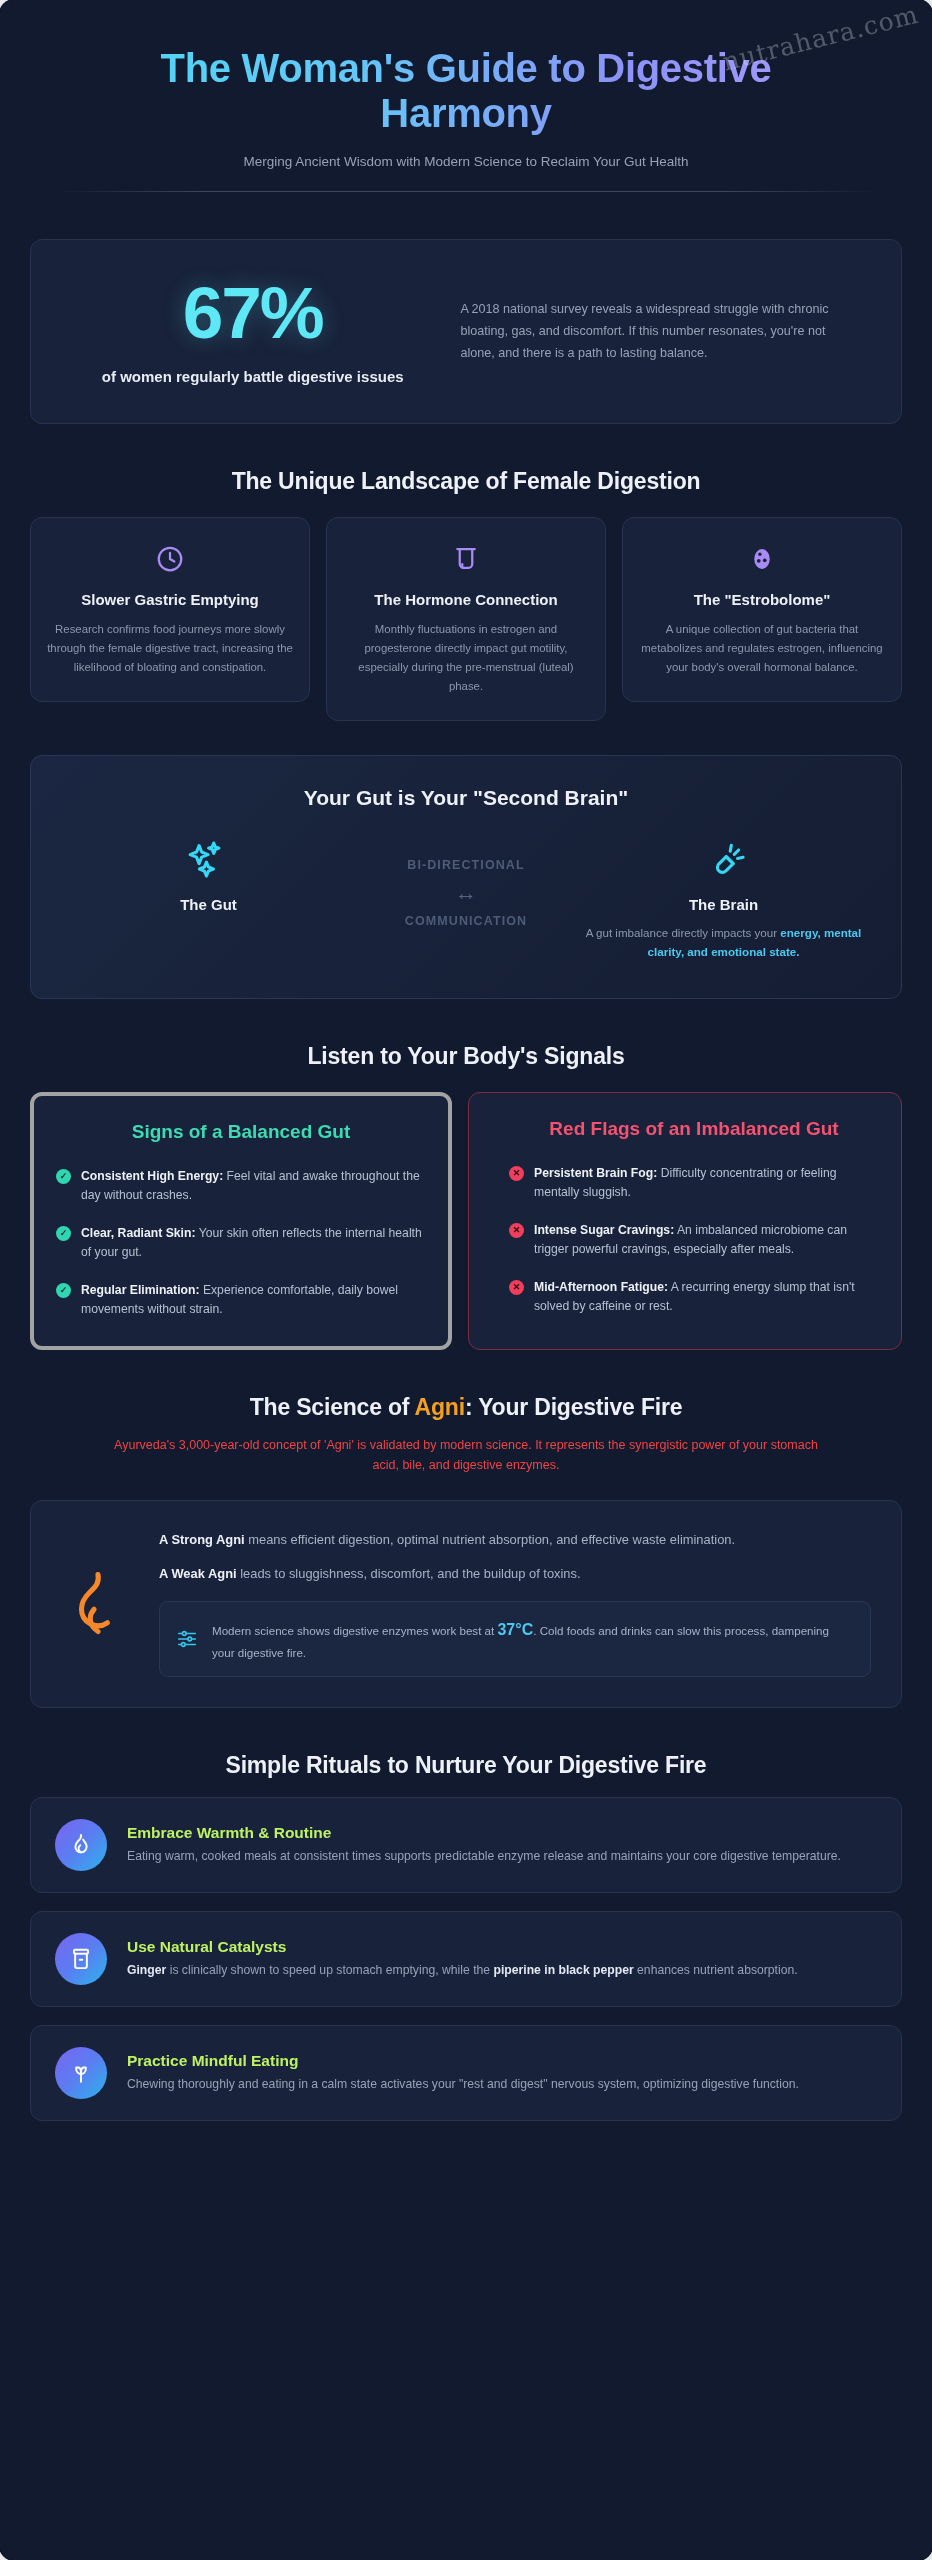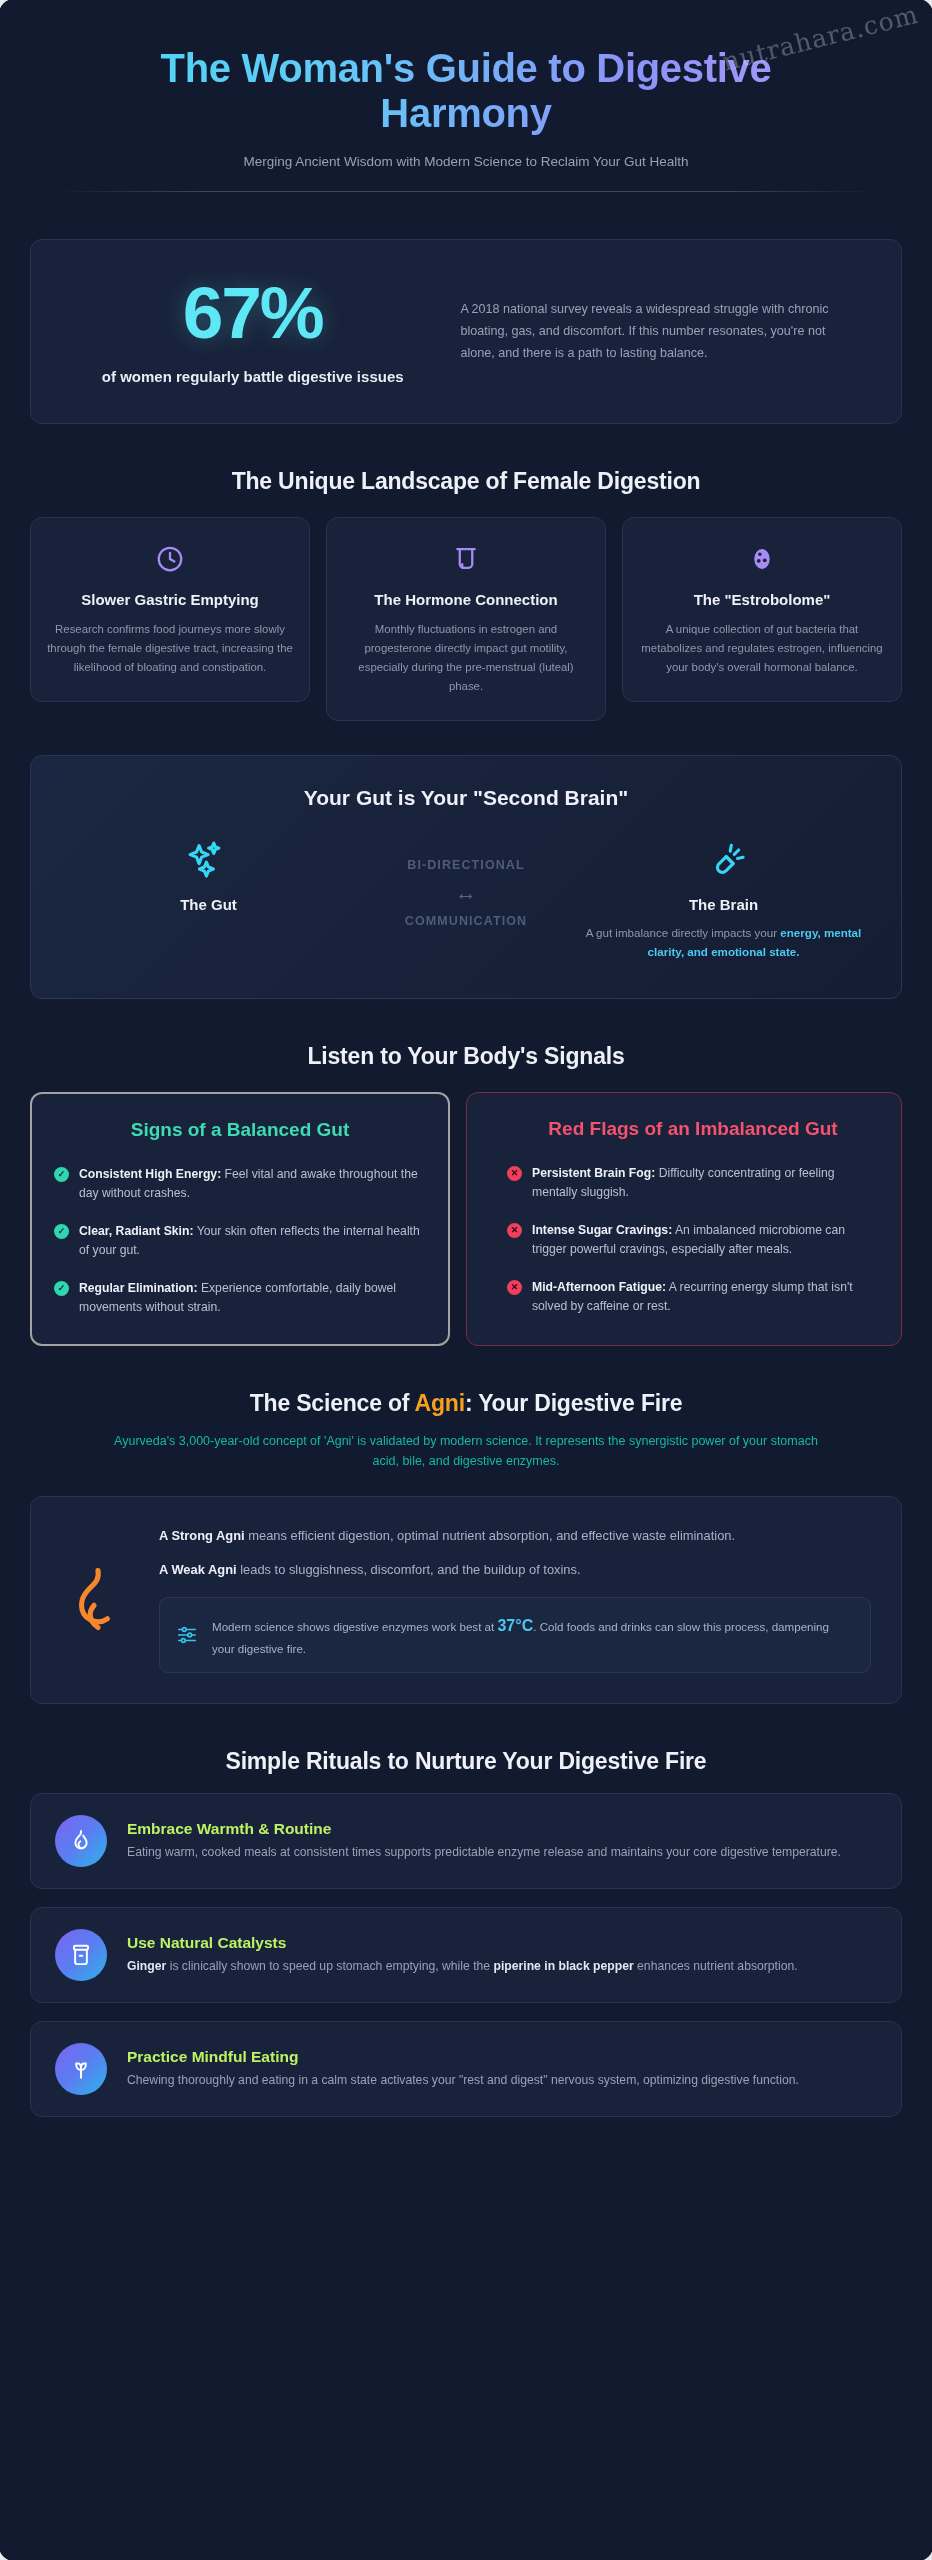--- a/index.html
+++ b/index.html
@@ -37,21 +37,21 @@
     font-size:73px;font-weight:bold;color:#5ee7f5;line-height:1;
     letter-spacing:-2px;text-shadow:0 0 22px rgba(94,231,245,.28);
   }
   .stat-label{font-size:15px;font-weight:bold;color:#e8ecf4;margin-top:18px;line-height:1.35;}
   .stat-right{flex:1;font-size:12.6px;color:#97a2b8;line-height:1.75;}
   
   .sec-h{
     text-align:center;font-size:23px;font-weight:bold;color:#eef1f7;
     margin:44px 0 0;letter-spacing:-.2px;
   }
-  .sec-sub{text-align:center;font-size:12.5px;color:#14b8a6;line-height:1.65;margin:14px 70px 7px;}
+  .sec-sub{text-align:center;font-size:12.5px;color:#ef4444;line-height:1.65;margin:14px 70px 7px;}
   
   .trio{display:flex;gap:16px;margin-top:22px;align-items:flex-start;}
   .trio .card{flex:1;padding:22px 16px 24px;text-align:center;}
   .trio .card.mid{padding-top:22px;}
   .ficon{height:38px;display:flex;align-items:center;justify-content:center;margin-bottom:12px;}
   .ftitle{font-size:15px;font-weight:bold;color:#eef1f7;line-height:1.3;margin-bottom:11px;}
   .ftext{font-size:11.4px;color:#8d98ae;line-height:1.65;}
   
   .brain-panel{
     margin-top:34px;padding:30px 30px 36px;border-radius:12px;
@@ -67,21 +67,21 @@
   .bp-col p{font-size:11.6px;color:#8d98ae;line-height:1.7;margin:0;}
   .bp-col .hl{color:#4cc9f0;font-weight:bold;}
   .bp-mid{width:200px;text-align:center;padding-top:22px;}
   .bp-mid .lbl{font-size:12.5px;font-weight:bold;letter-spacing:1.1px;color:#4e5c78;}
   .bp-mid .arrow{font-size:22px;color:#55647f;margin:10px 0;line-height:1;}
   
   .duo{display:flex;gap:16px;margin-top:22px;align-items:stretch;}
   .sig{
     flex:1;border-radius:12px;padding:24px 22px 26px;background:#18223a;
   }
-  .sig.good{border:2px solid #a3a3a3;}
+  .sig.good{border:4px solid #a3a3a3;}
   .sig.bad{border:1px solid #7a2d42;padding-left:40px;}
   .sig h3{text-align:center;font-size:19px;font-weight:bold;margin:0 0 22px;line-height:1.3;}
   .sig.good h3{color:#3ddbb4;}
   .sig.bad h3{color:#f4526f;}
   .sig ul{list-style:none;margin:0;padding:0;}
   .sig li{display:flex;gap:10px;margin-bottom:18px;font-size:12.2px;color:#b7c0d2;line-height:1.6;}
   .sig li:last-child{margin-bottom:0;}
   .bullet{
     flex:0 0 auto;width:15px;height:15px;border-radius:50%;margin-top:2px;
     display:flex;align-items:center;justify-content:center;

